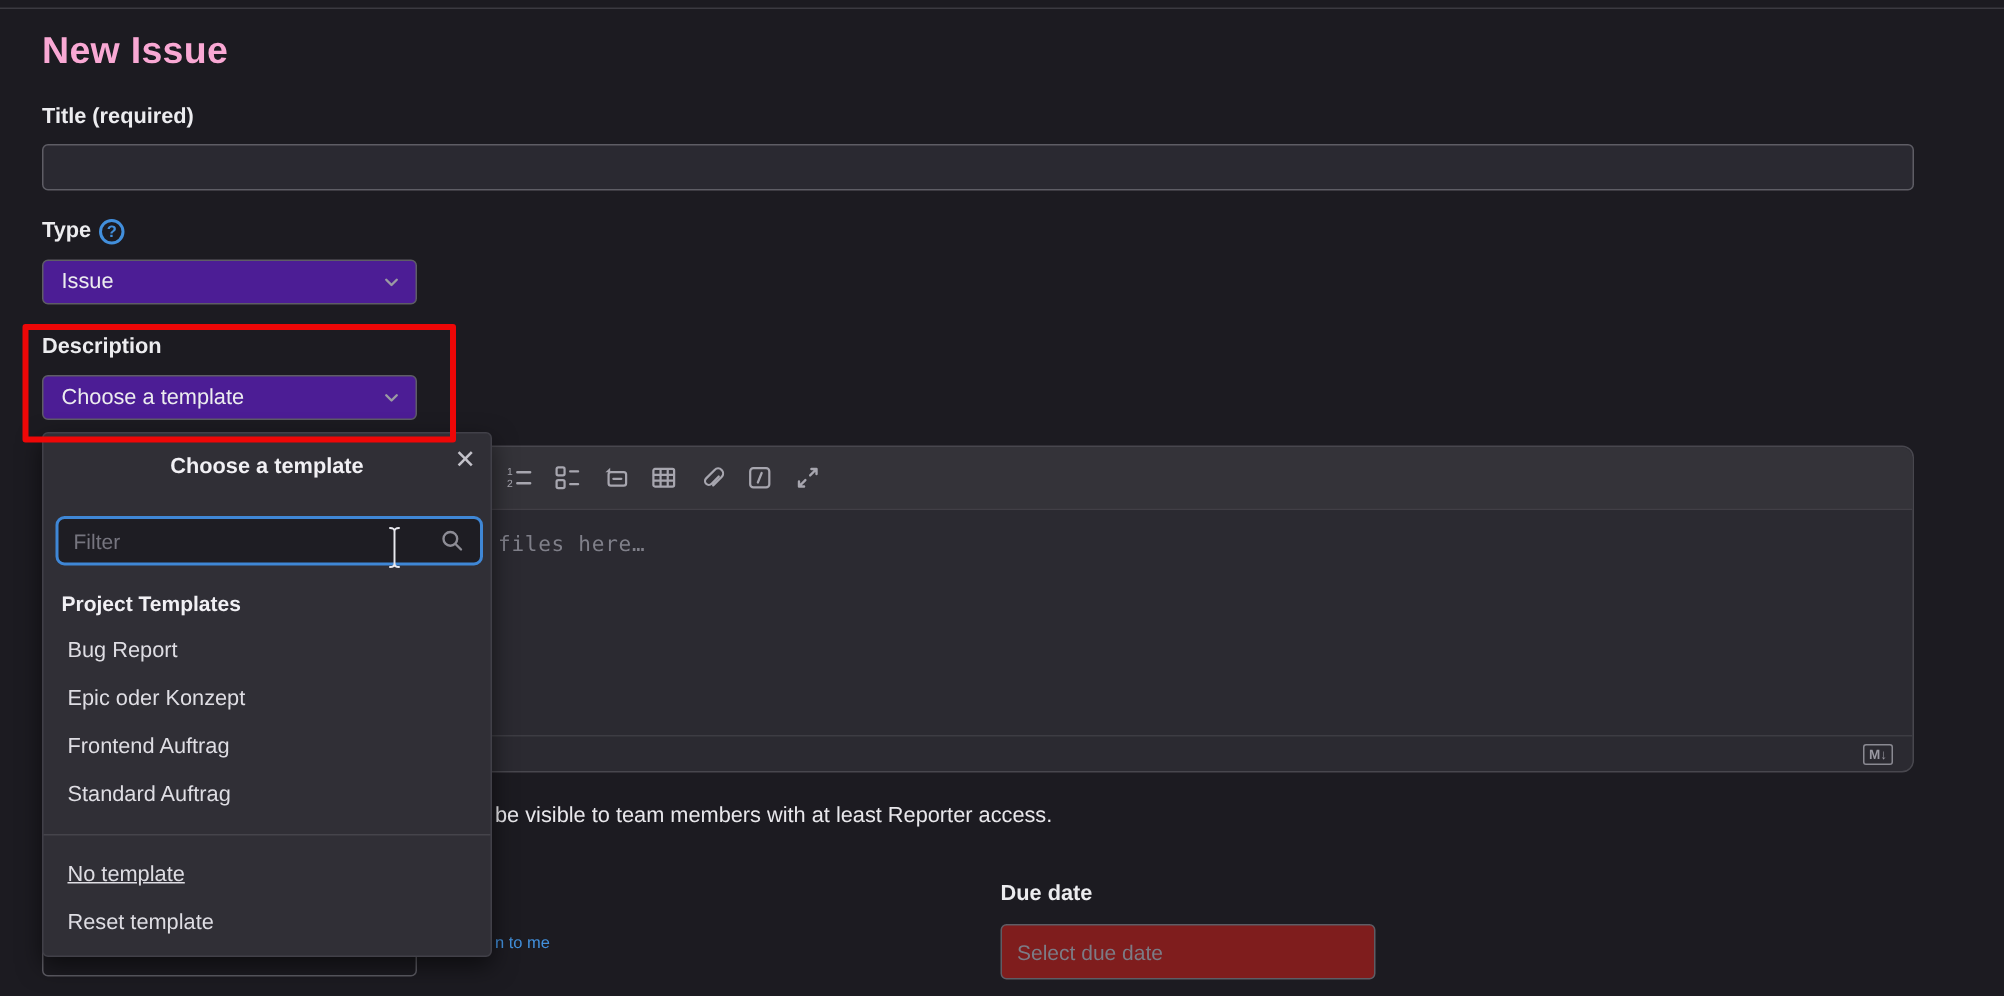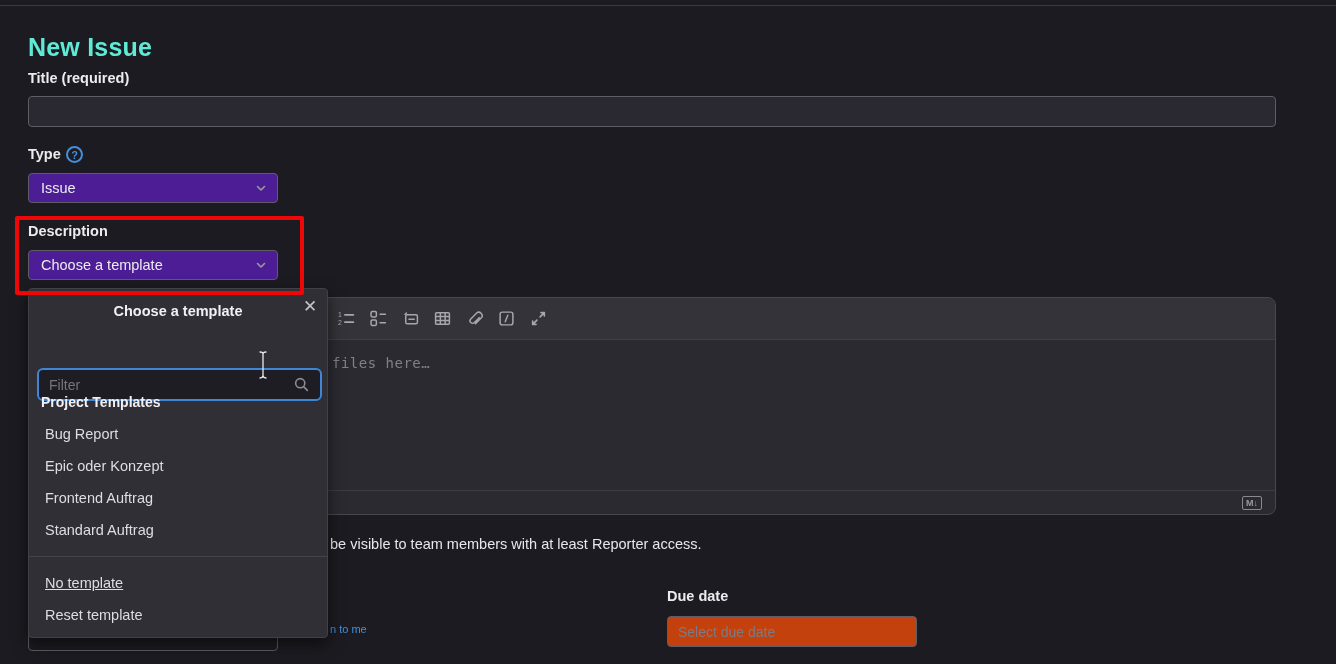--- a/index.html
+++ b/index.html
@@ -1,20 +1,20 @@
 <!DOCTYPE html>
 <html><head>
 <meta charset="utf-8">
 <style>
   html,body{margin:0;padding:0;background:#141318;}
   .page{position:relative;width:1336px;height:664px;background:#1c1b21;overflow:hidden;
         font-family:"Liberation Sans",sans-serif;color:#ececef;}
   .abs{position:absolute;}
   .top-rule{left:0;top:5px;width:100%;height:1px;background:#3b3a41;}
-  .h1{left:28px;top:20px;font-size:25px;font-weight:700;color:#5eead4;letter-spacing:.2px;margin-top:13px;}
+  .h1{left:28px;top:20px;font-size:25px;font-weight:700;color:#f9a8d4;letter-spacing:.2px;}
   .lbl{font-size:14.5px;font-weight:700;color:#ececef;white-space:nowrap;}
   .text-input{background:#2a2931;border:1px solid #5e5d65;border-radius:4px;color:#ececef;
         font-size:14px;padding:0 10px;box-sizing:border-box;font-family:"Liberation Sans",sans-serif;}
   .text-input::placeholder{color:#7c7b85;}
   .sel-btn{display:flex;align-items:center;justify-content:space-between;background:#4c1d95;
         border:1px solid #5e5d65;border-radius:4px;color:#ececef;font-size:14.5px;
         padding:0 10px 0 12px;box-sizing:border-box;cursor:pointer;}
   .chev{width:12px;height:12px;color:#9b9aa3;flex:0 0 auto;}
   .help{width:17px;height:17px;border:2px solid #428fdc;border-radius:50%;color:#428fdc;
         display:flex;align-items:center;justify-content:center;font-size:11px;font-weight:700;
@@ -35,21 +35,21 @@
         justify-content:flex-end;padding-right:13px;}
   .md-badge{border:1px solid #8a8992;border-radius:2px;font-size:9px;font-weight:700;
         color:#9a99a2;padding:1px 3px;line-height:10px;cursor:pointer;}
   
   .panel{left:28px;top:288px;width:300px;height:350px;background:#302f36;border:1px solid #414048;
         border-radius:4px;box-sizing:border-box;z-index:60;box-shadow:0 6px 16px rgba(0,0,0,.55);}
   .panel-title{left:0;top:14px;width:100%;text-align:center;font-size:14.5px;font-weight:700;color:#f1f0f4;}
   .panel-close{left:295px;top:9px;font-size:17px;color:#c3c2ca;cursor:pointer;line-height:1;
         font-weight:400;padding:2px;}
   .filter-wrap{left:8px;top:55px;width:285px;height:33px;border:2px solid #3f87d6;border-radius:6px;
-        background:#1e1d23;display:flex;align-items:center;box-sizing:border-box;margin-top:24px;}
+        background:#1e1d23;display:flex;align-items:center;box-sizing:border-box;}
   .filter-input{flex:1;background:transparent;border:none;color:#ececef;font-size:14px;
         padding:0 0 0 10px;outline:none;font-family:"Liberation Sans",sans-serif;min-width:0;}
   .filter-input::placeholder{color:#76757f;}
   .search-ic{width:17px;height:17px;color:#8d8c95;margin:0 10px 0 4px;flex:0 0 auto;}
   .grp{left:12px;top:105px;font-size:14px;font-weight:700;color:#f1f0f4;}
   .item{left:0;width:100%;padding-left:16px;box-sizing:border-box;font-size:14.5px;
         color:#dedde3;cursor:pointer;line-height:17px;}
   .sep{left:0;top:267px;width:100%;height:1px;background:#45444b;}
   .link{color:#4290dc;font-size:11px;cursor:pointer;white-space:nowrap;}
   .conf-text{font-size:14.5px;color:#e8e7eb;white-space:nowrap;}
@@ -144,21 +144,21 @@
     </div>
   </div>
 
   <div class="abs conf-text" style="left:330px;top:536px;text-align:center;">be visible to team members with at least Reporter access.</div>
 
   <div class="abs sliver"></div>
 
   <div class="abs link" style="left:330px;top:623px;">n to me</div>
 
   <div class="abs lbl" style="left:667px;top:588px;">Due date</div>
-  <input class="abs text-input" style="left: 667px; top: 616px; width: 250px; height: 31px; background: #c2410c;" placeholder="Select due date">
+  <input class="abs text-input" style="left: 667px; top: 616px; width: 250px; height: 37px; background: #7f1d1d;" placeholder="Select due date">
 
   <div class="abs panel">
     <div class="abs panel-title">Choose a template</div>
     <div class="abs panel-close" style="left:272px;top:7px;">✕</div>
 
     <div class="abs filter-wrap">
       <input class="filter-input" placeholder="Filter" style="">
       <svg class="search-ic" viewBox="0 0 16 16" fill="none" stroke="currentColor" stroke-width="1.5" stroke-linecap="round">
         <circle cx="6.8" cy="6.8" r="4.3"></circle>
           <path d="M10.2 10.2l3.3 3.3"></path>

